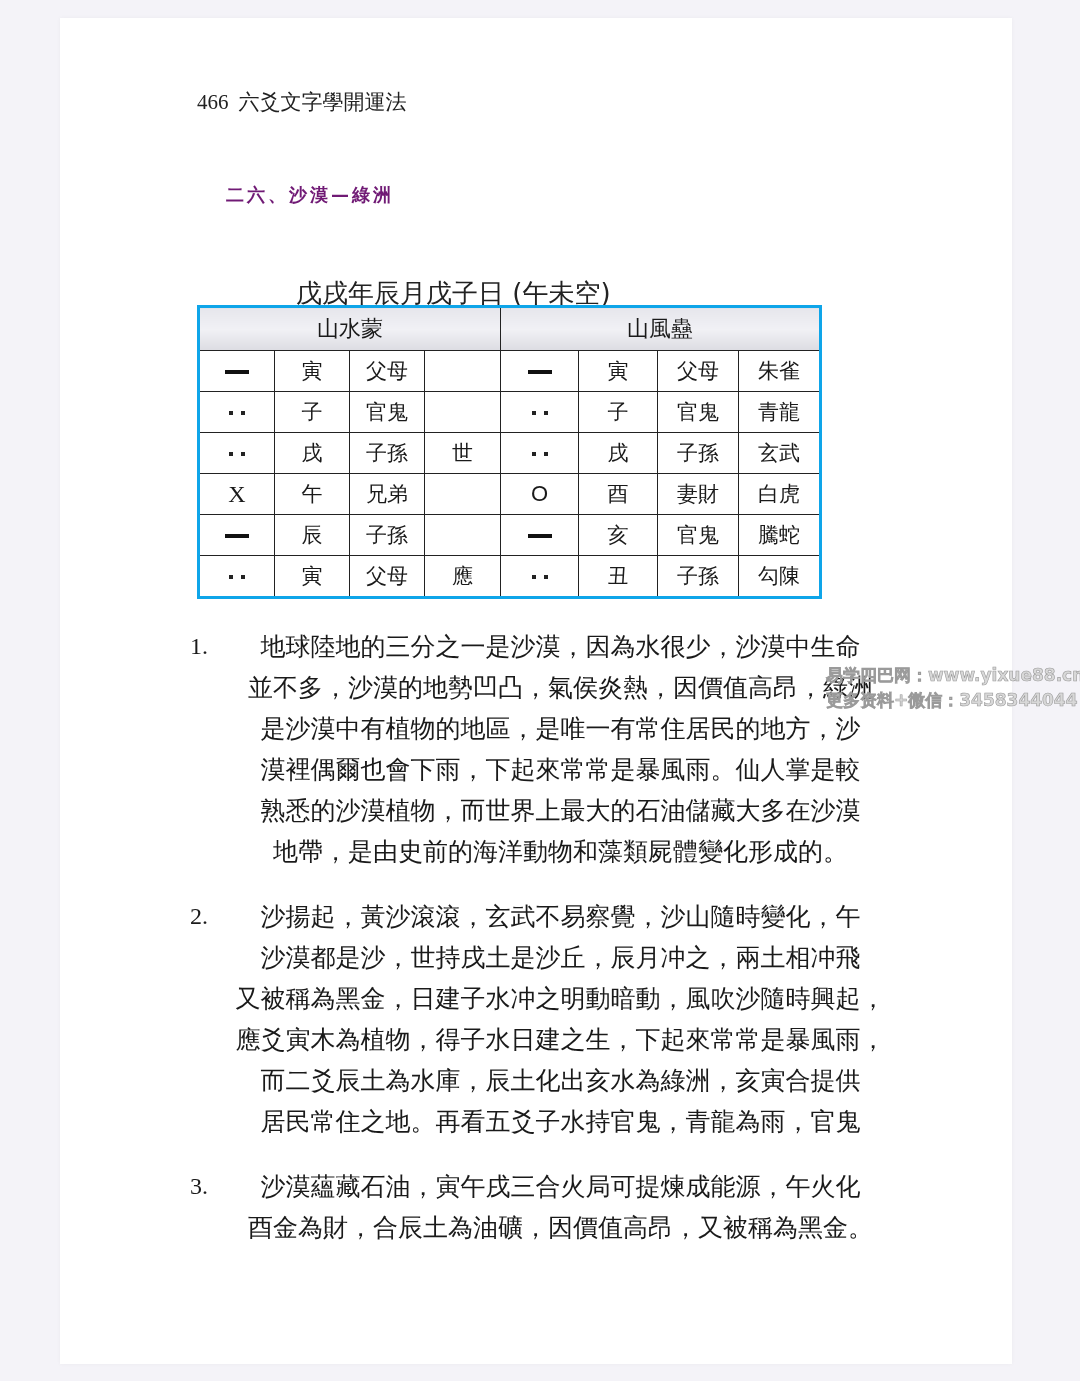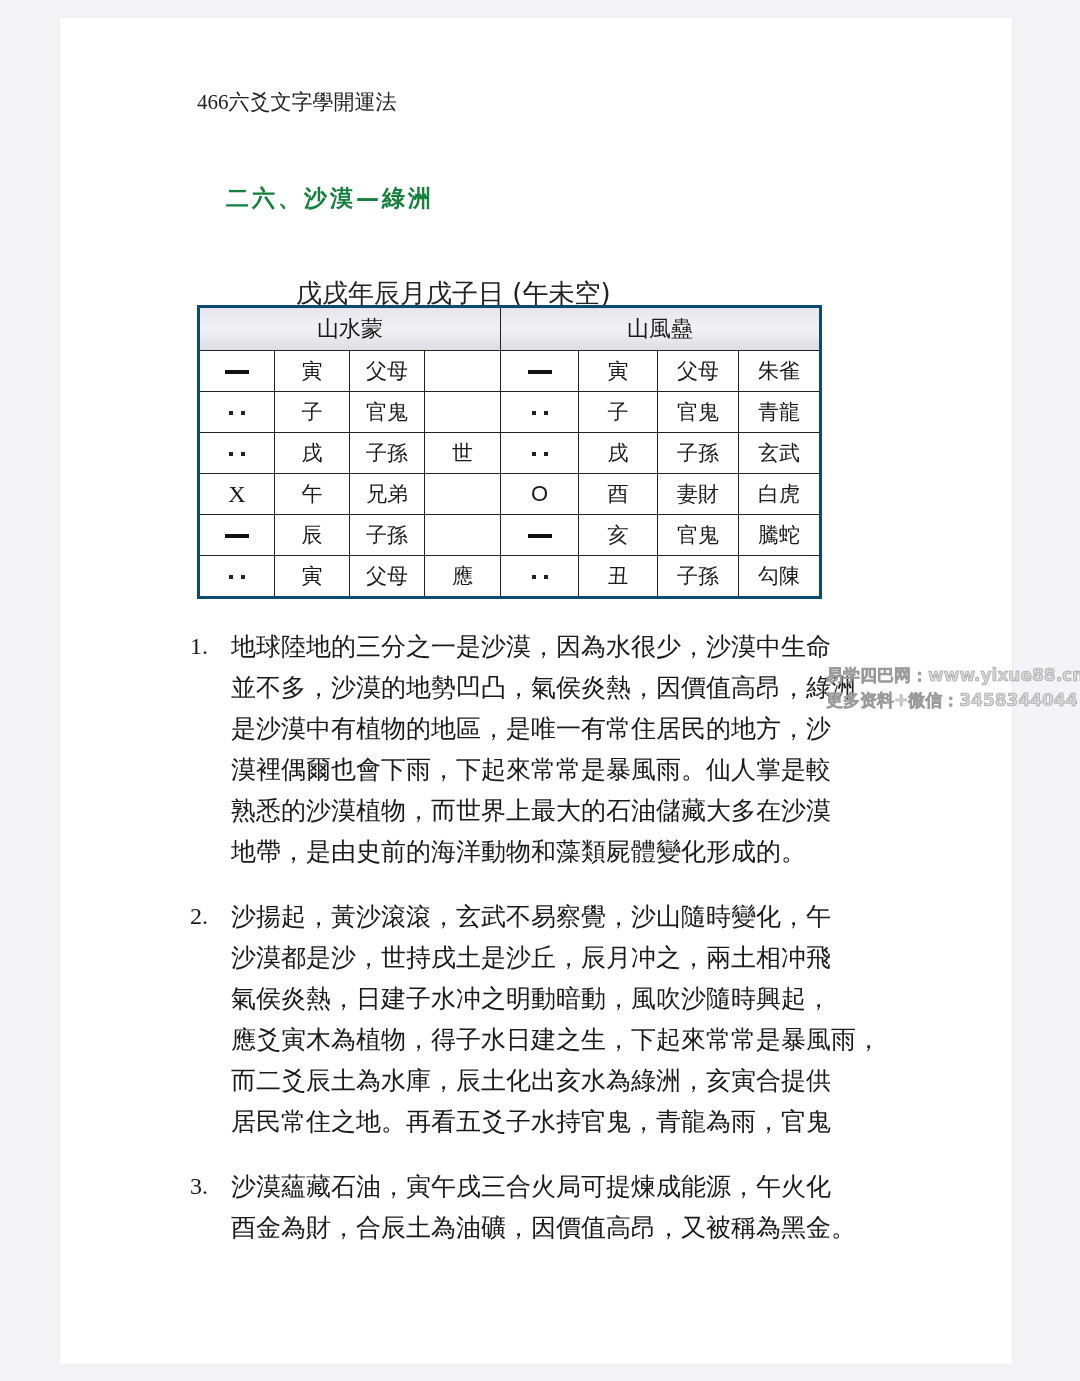--- a/index.html
+++ b/index.html
@@ -27,47 +27,47 @@
   .running-head {
     position: absolute;
     left: 197px;
     top: 88px;
     font-size: 21px;
     font-family: "Liberation Serif", "DejaVu Serif", serif;
     color: #222;
     letter-spacing: 0px;
     white-space: nowrap;
   }
-  .running-head .pnum { }
+  .running-head .pnum { margin-right: 10px; }
   .section-title {
     position: absolute;
     left: 226px;
     top: 183px;
-    font-size: 23px;
+    font-size: 18px;
     font-weight: bold;
     letter-spacing: 3px;
-    color: #15803d;
+    color: #701a75;
     white-space: nowrap;
   }
   .date-line {
     position: absolute;
     left: 296px;
     top: 248px;
     font-size: 26px;
     color: #222;
     white-space: nowrap;
     margin-top: 28px;
   }
   table.hex {
     position: absolute;
     left: 197px;
     top: 305px;
     width: 622px;
     border-collapse: collapse;
-    border: 3px solid #0c4a6e;
+    border: 3px solid #0ea5e9;
     table-layout: fixed;
   }
   table.hex td, table.hex th {
     border: 1.5px solid #222;
     text-align: center;
     vertical-align: middle;
     font-size: 21px;
     font-weight: normal;
     color: #1a1a1a;
     padding: 0;
@@ -127,20 +127,21 @@
   .item .num {
     position: absolute;
     left: 0;
     top: 0;
     font-family: "Liberation Serif", "DejaVu Serif", serif;
     font-size: 24px;
   }
   .item .line {
     display: block;
     white-space: nowrap;
+    text-align: center;
   }
   .watermark {
     position: absolute;
     left: 826px;
     top: 663px;
     font-size: 17px;
     line-height: 25px;
     color: #d8d8d8;
     font-weight: bold;
     -webkit-text-stroke: 0.6px #9a9a9a;
@@ -249,21 +250,21 @@
     <span class="line">並不多，沙漠的地勢凹凸，氣侯炎熱，因價值高昂，綠洲</span>
     <span class="line">是沙漠中有植物的地區，是唯一有常住居民的地方，沙</span>
     <span class="line">漠裡偶爾也會下雨，下起來常常是暴風雨。仙人掌是較</span>
     <span class="line">熟悉的沙漠植物，而世界上最大的石油儲藏大多在沙漠</span>
     <span class="line">地帶，是由史前的海洋動物和藻類屍體變化形成的。</span>
   </div>
   <div class="item">
     <span class="num">2.</span>
     <span class="line">沙揚起，黃沙滾滾，玄武不易察覺，沙山隨時變化，午</span>
     <span class="line">沙漠都是沙，世持戌土是沙丘，辰月冲之，兩土相冲飛</span>
-    <span class="line">氣侯炎熱，日建子水冲之明動暗動，風吹沙隨時興起，</span>
+    <span class="line">又被稱為黑金，日建子水冲之明動暗動，風吹沙隨時興起，</span>
     <span class="line">應爻寅木為植物，得子水日建之生，下起來常常是暴風雨，</span>
     <span class="line">而二爻辰土為水庫，辰土化出亥水為綠洲，亥寅合提供</span>
     <span class="line">居民常住之地。再看五爻子水持官鬼，青龍為雨，官鬼</span>
   </div>
   <div class="item">
     <span class="num">3.</span>
     <span class="line">沙漠蘊藏石油，寅午戌三合火局可提煉成能源，午火化</span>
     <span class="line">酉金為財，合辰土為油礦，因價值高昂，又被稱為黑金。</span>
   </div>
 </div>

